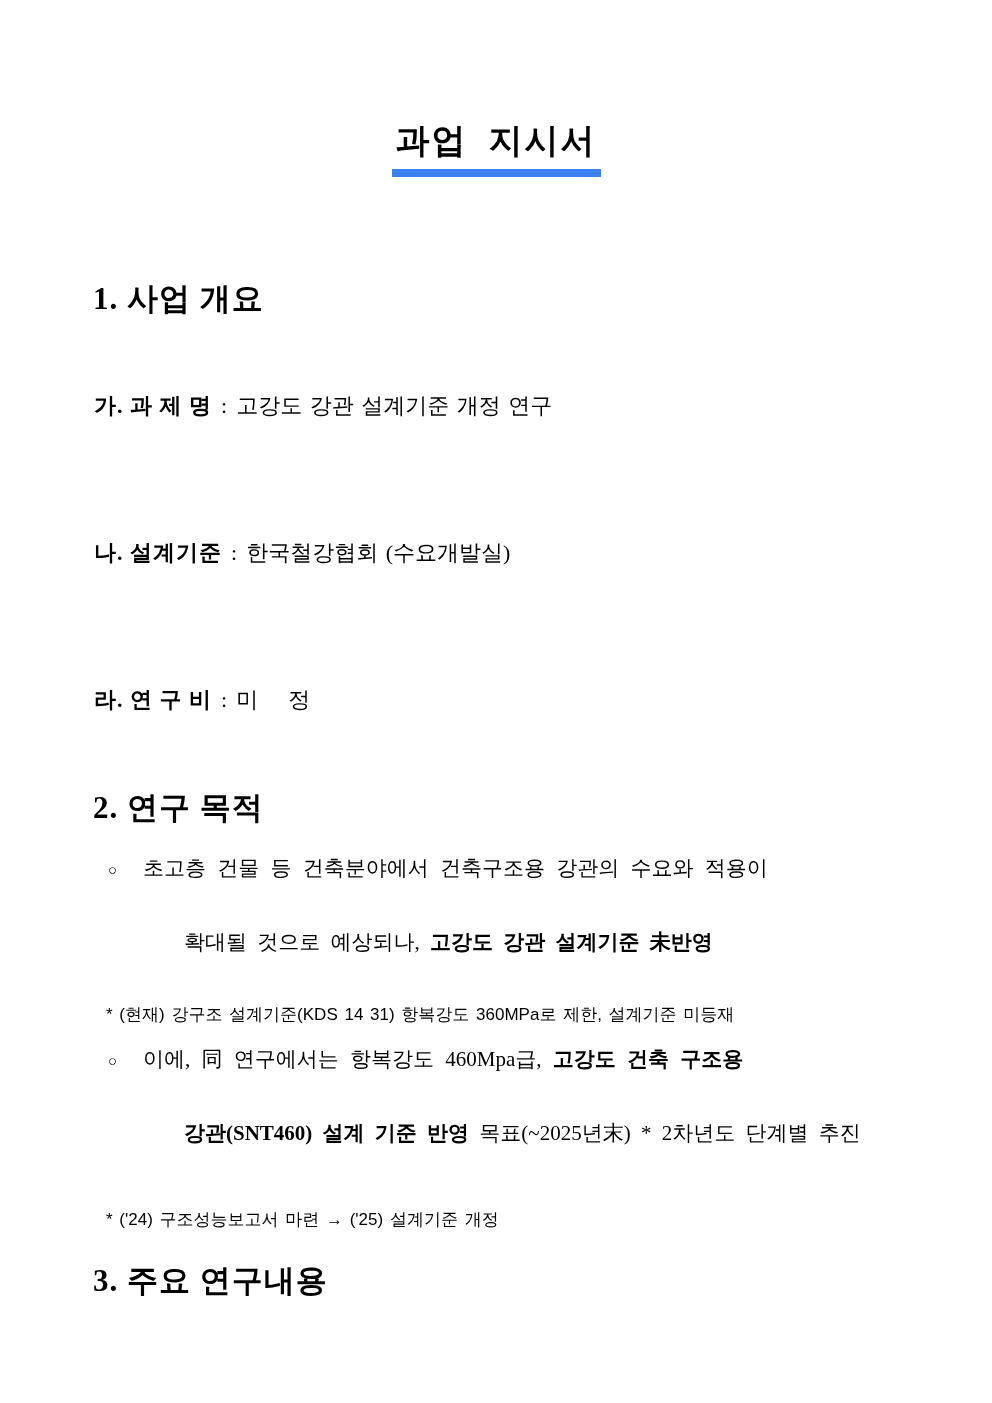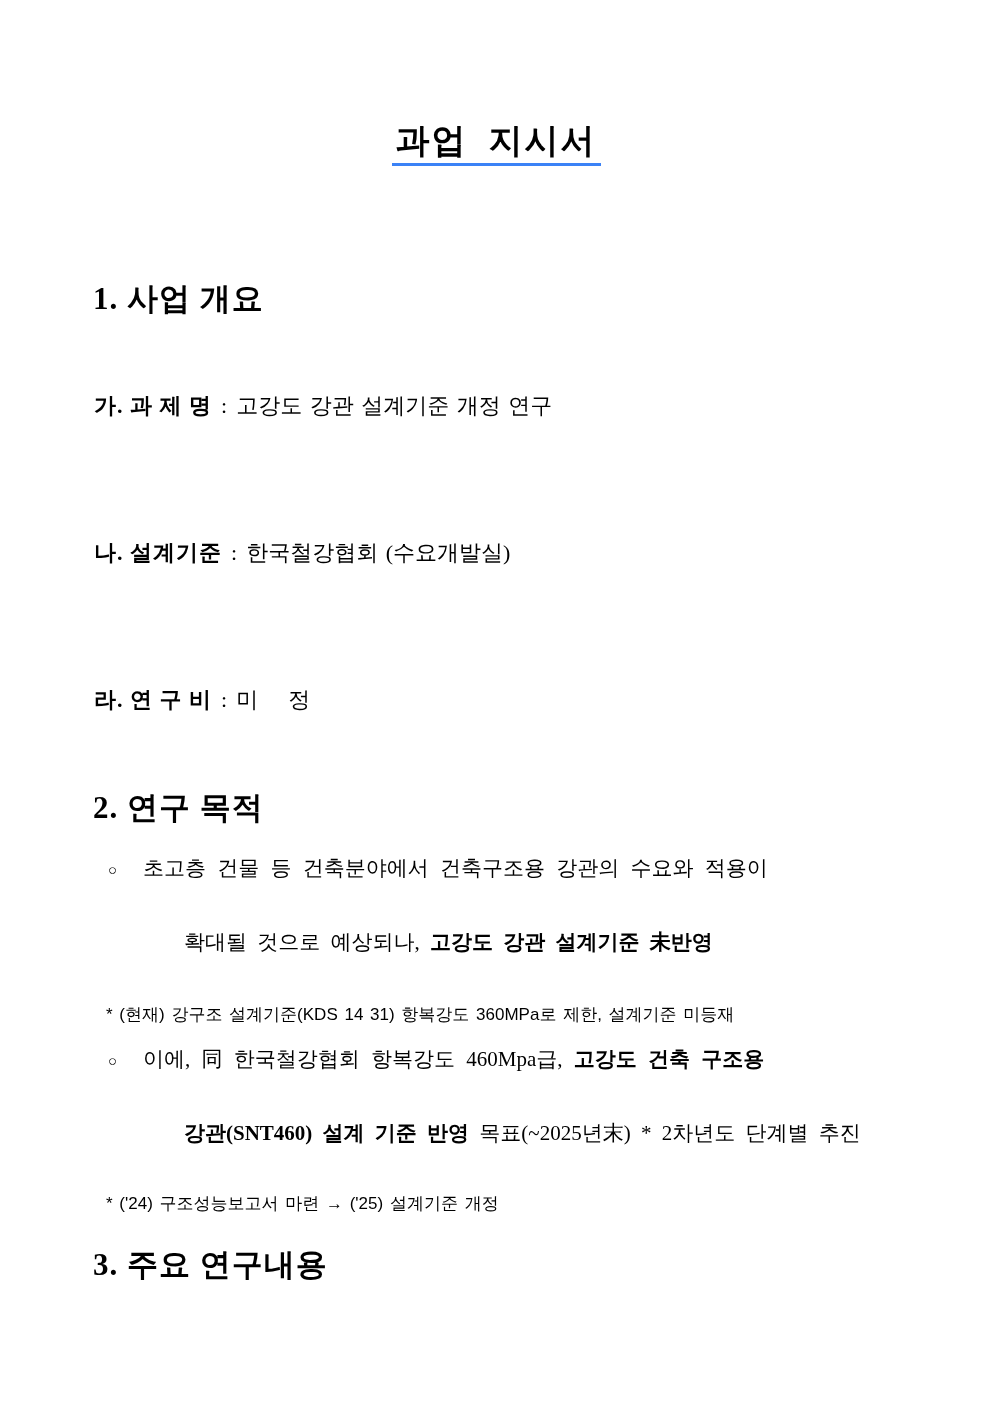--- a/index.html
+++ b/index.html
@@ -18,22 +18,22 @@
   
   .doc-title {
     margin-top: 118px;
     line-height: 46px;
     text-align: center;
   }
   .doc-title .title-text {
     font-size: 34px;
     font-weight: bold;
     letter-spacing: 2px;
-    border-bottom: 3px solid #3b82f6;
-    padding: 0 4px 4px 4px;
+    border-bottom: 8px solid #3b82f6;
+    padding: 0 4px 10px 4px;
     white-space: pre;
   }
 
   
   .sec-heading {
     font-size: 31px;
     font-weight: bold;
     line-height: 34px;
     padding-left: 93px;
     letter-spacing: 1px;
@@ -87,21 +87,21 @@
   
   .note {
     font-family: "Liberation Sans", "DejaVu Sans", sans-serif;
     font-size: 17px;
     line-height: 33px;
     padding-left: 106px;
     word-spacing: 2px;
     white-space: pre;
   }
   .note-1 { margin-top: 2px; }
-  .note-2 { margin-top: 0; }
+  .note-2 { margin-top: 16px; }
 </style>
 </head>
 <body>
 
 <div class="page">
 
   <div class="doc-title">
     <span class="title-text" data-bind="page.title">과업  지시서</span>
   </div>
 
@@ -121,21 +121,21 @@
 
   <div class="b-line s2-b1-l1">
     <span class="marker" data-bind="markers.bullet">○</span><span class="seg" data-bind="sections.1.bullets.0.lines.0.segments.0.t">초고층 건물 등 건축분야에서 건축구조용 강관의 수요와 적용이</span>
   </div>
   <div class="b-cont s2-b1-l2">
     <span class="seg" data-bind="sections.1.bullets.0.lines.1.segments.0.t">확대될 것으로 예상되나, </span><span class="seg bold" data-bind="sections.1.bullets.0.lines.1.segments.1.t">고강도 강관 설계기준 未반영</span>
   </div>
   <div class="note note-1" data-bind="sections.1.bullets.0.note">* (현재) 강구조 설계기준(KDS 14 31) 항복강도 360MPa로 제한, 설계기준 미등재</div>
 
   <div class="b-line s2-b2-l1">
-    <span class="marker" data-bind="markers.bullet">○</span><span class="seg" data-bind="sections.1.bullets.1.lines.0.segments.0.t">이에, 同 한국철강협회 항복강도 460Mpa급, </span><span class="seg bold" data-bind="sections.1.bullets.1.lines.0.segments.1.t">고강도 건축 구조용</span>
+    <span class="marker" data-bind="markers.bullet">○</span><span class="seg" data-bind="sections.1.bullets.1.lines.0.segments.0.t">이에, 同 연구에서는 항복강도 460Mpa급, </span><span class="seg bold" data-bind="sections.1.bullets.1.lines.0.segments.1.t">고강도 건축 구조용</span>
   </div>
   <div class="b-cont s2-b2-l2">
     <span class="seg bold" data-bind="sections.1.bullets.1.lines.1.segments.0.t">강관(SNT460) 설계 기준 반영</span><span class="seg" data-bind="sections.1.bullets.1.lines.1.segments.1.t"> 목표(~2025년末) * 2차년도 단계별 추진</span>
   </div>
   <div class="note note-2" data-bind="sections.1.bullets.1.note">* ('24) 구조성능보고서 마련 → ('25) 설계기준 개정</div>
 
   <div class="sec-heading h-sec3" data-bind="sections.2.heading">3. 주요 연구내용</div>
 
 </div>
 

